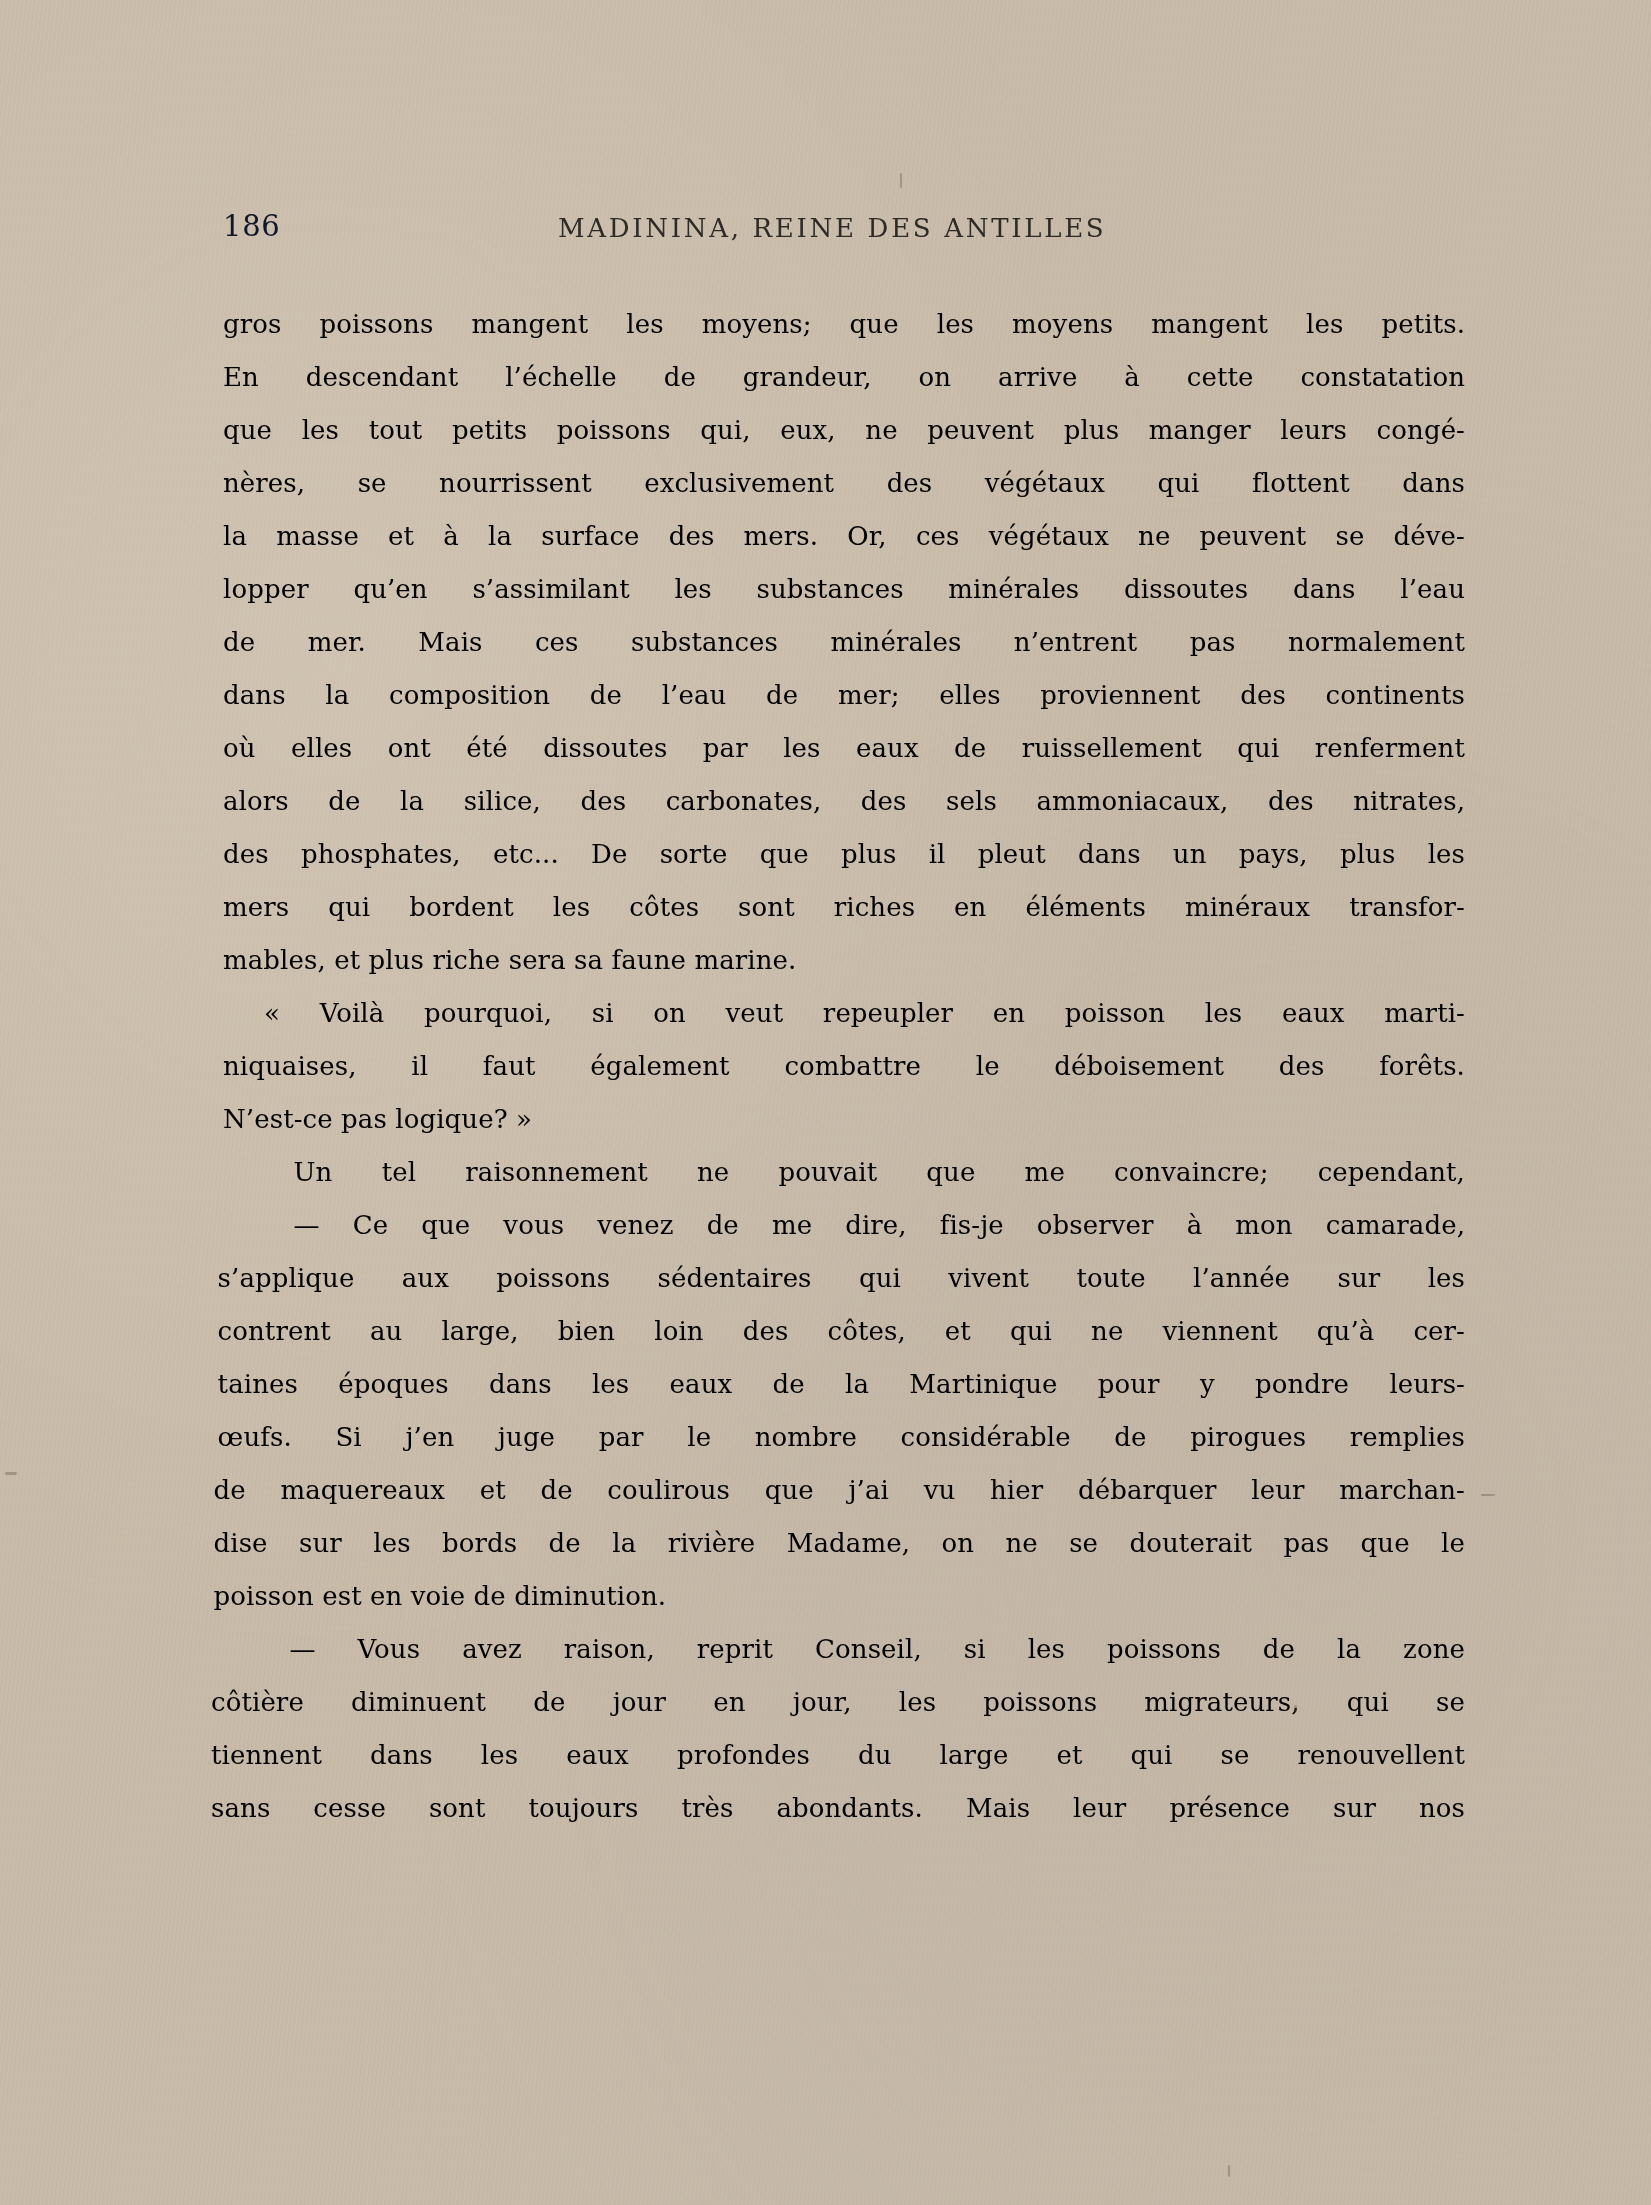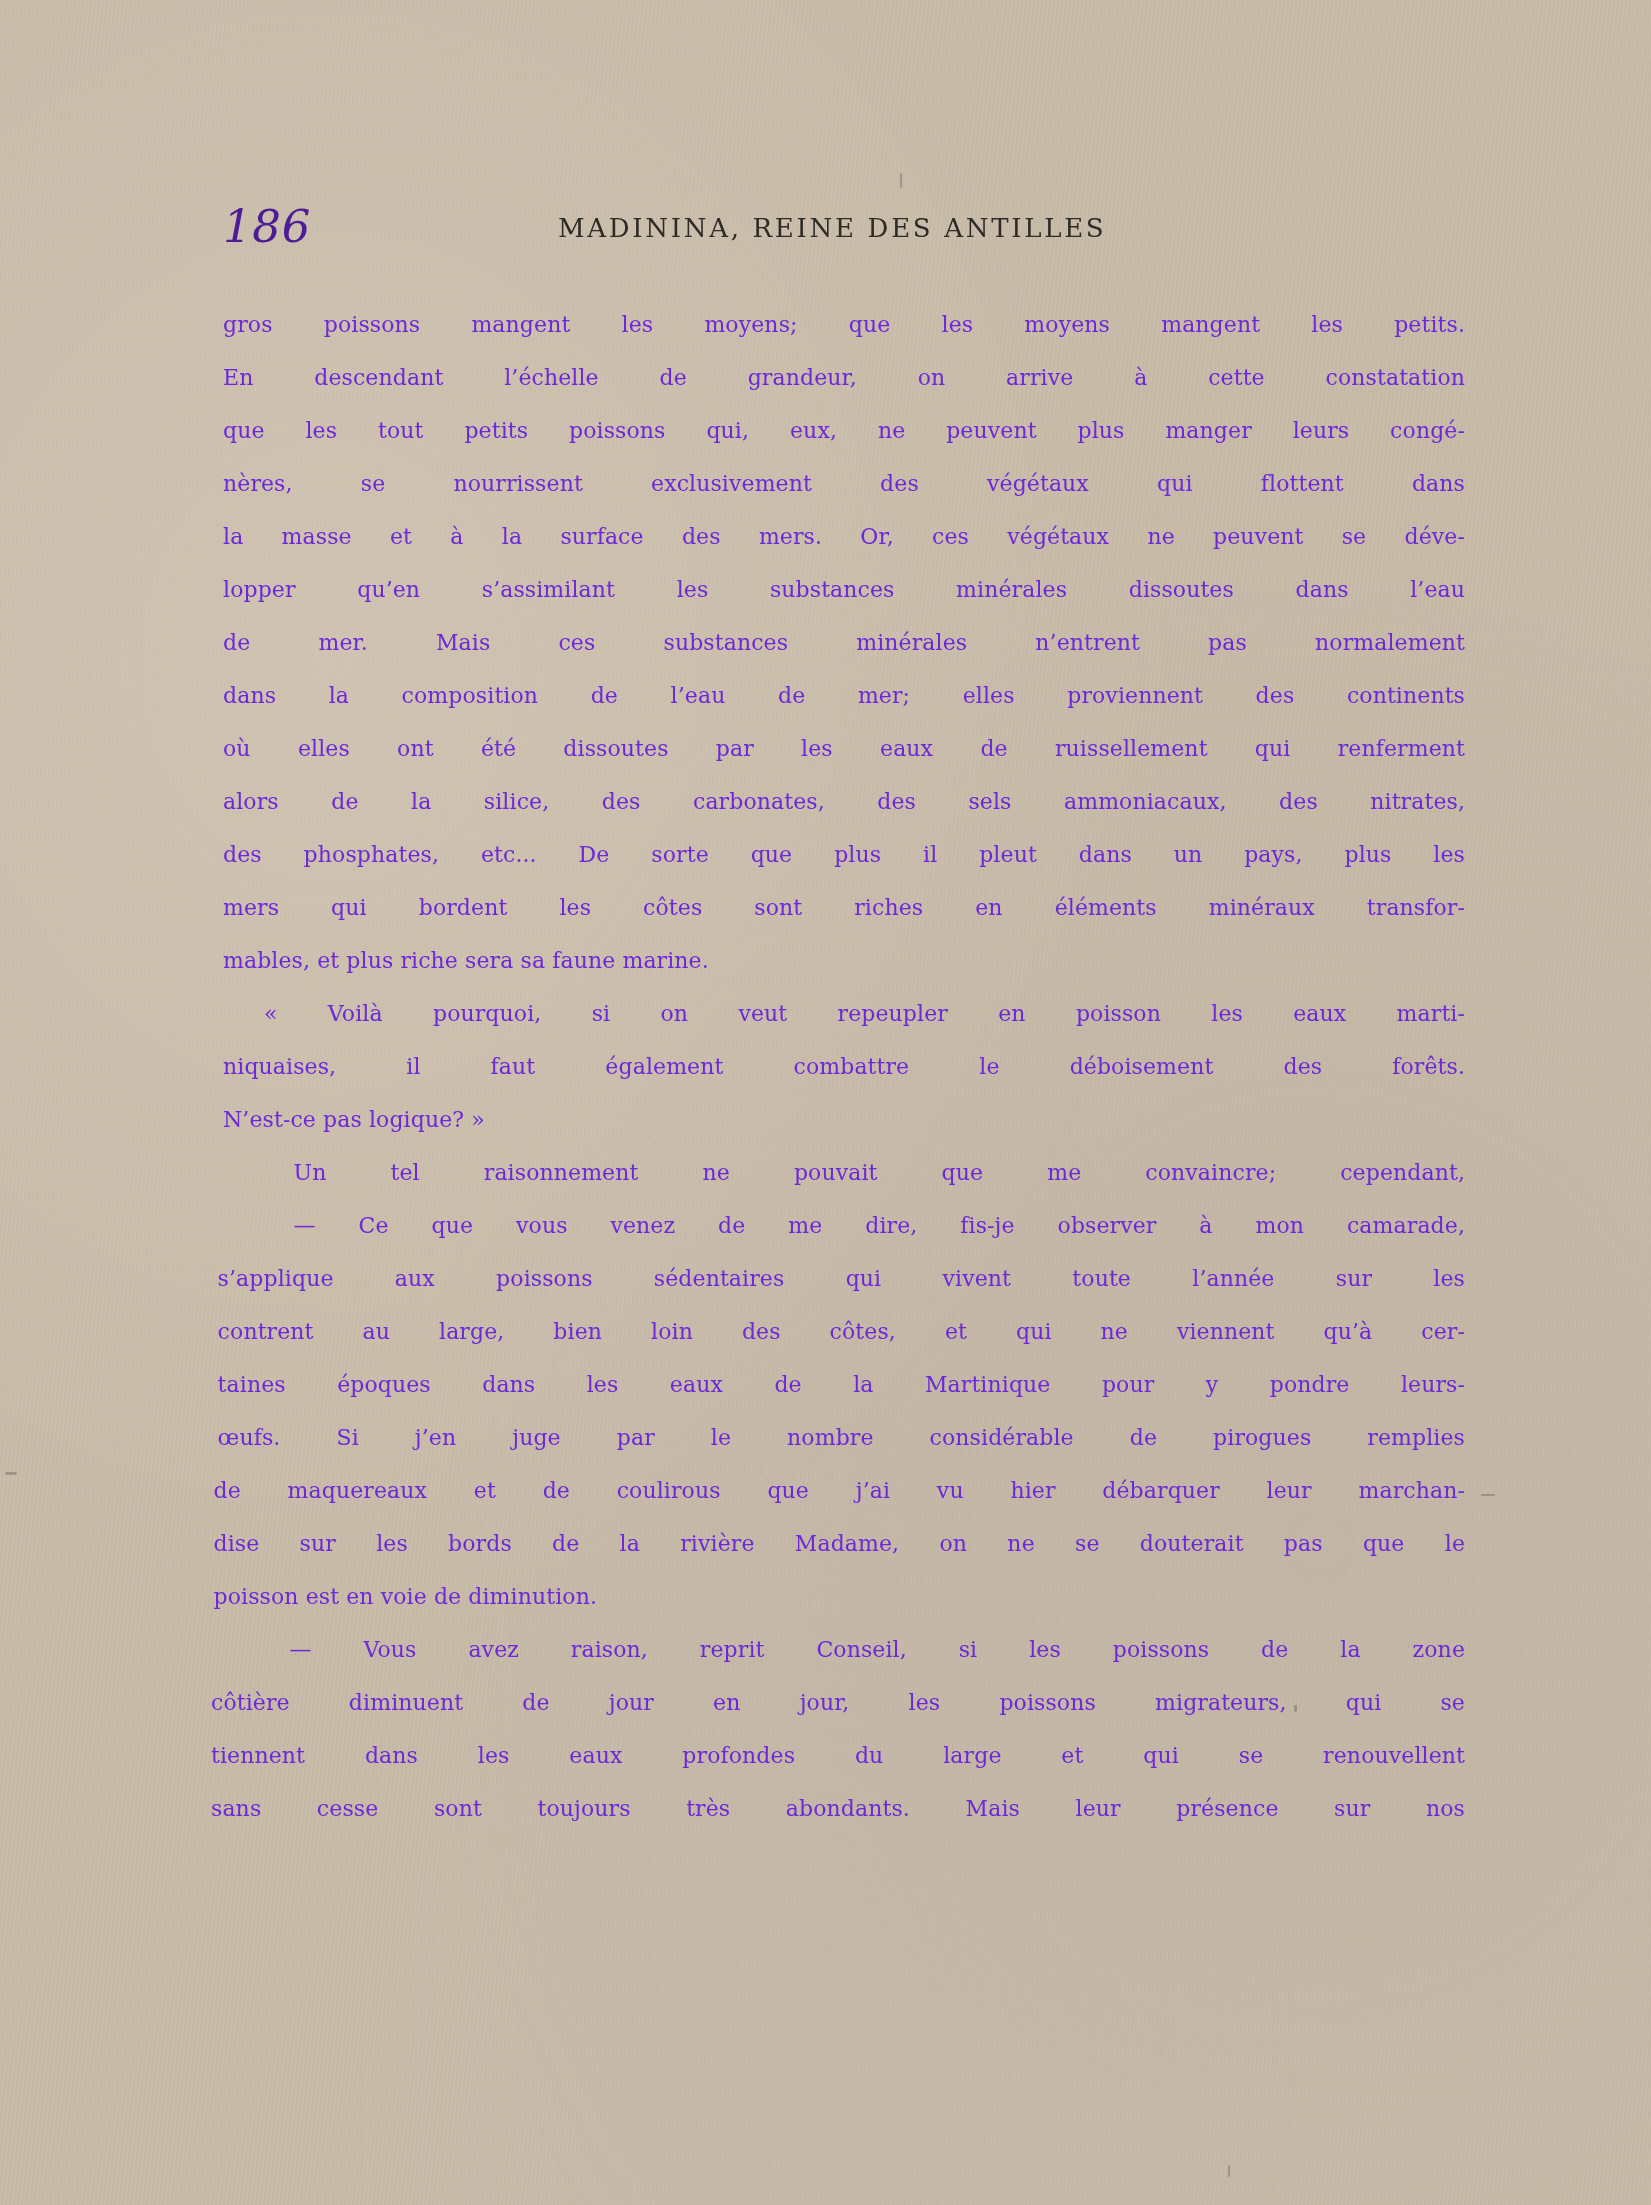--- a/index.html
+++ b/index.html
@@ -30,50 +30,49 @@
       position: absolute;
       top: 203px;
       left: 223px;
       width: 1238px;
       height: 47px;
     }
     .page-number {
       position: absolute;
       left: 0;
       top: 0;
-      font-size: 45px;
+      font-size: 29px;
       line-height: 47px;
       letter-spacing: 0.7px;
-      color: #4c1d95;
-      font-style: italic;
+      color: #0f172a;
     }
     .running-title {
       position: absolute;
       left: 335px;
       top: 5.4px;
       font-size: 26px;
       line-height: 41px;
       letter-spacing: 2.7px;
       color: #2e2a26;
     }
     .body-text {
       position: absolute;
       left: 223px;
       top: 298px;
       width: 1242px;
     }
     .line {
       display: block;
       height: 53px;
-      font-size: 22px;
+      font-size: 26px;
       line-height: 53px;
       white-space: nowrap;
       text-align: justify;
       text-align-last: justify;
-      color: #6d28d9;
+      color: #000000;
       letter-spacing: 0.1px;
     }
     .line.last {
       text-align-last: left;
     }
     .line.indent {
       padding-left: 76px;
     }
     .line.indent-quote {
       padding-left: 41px;

